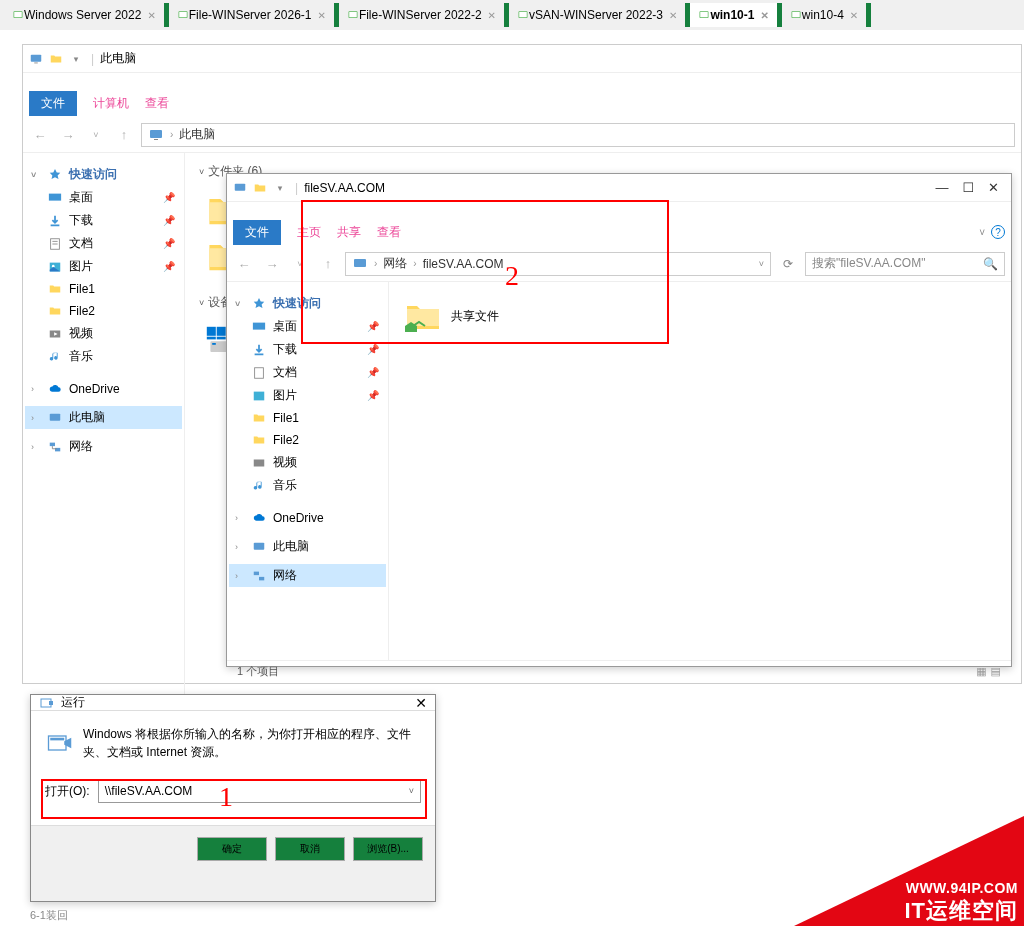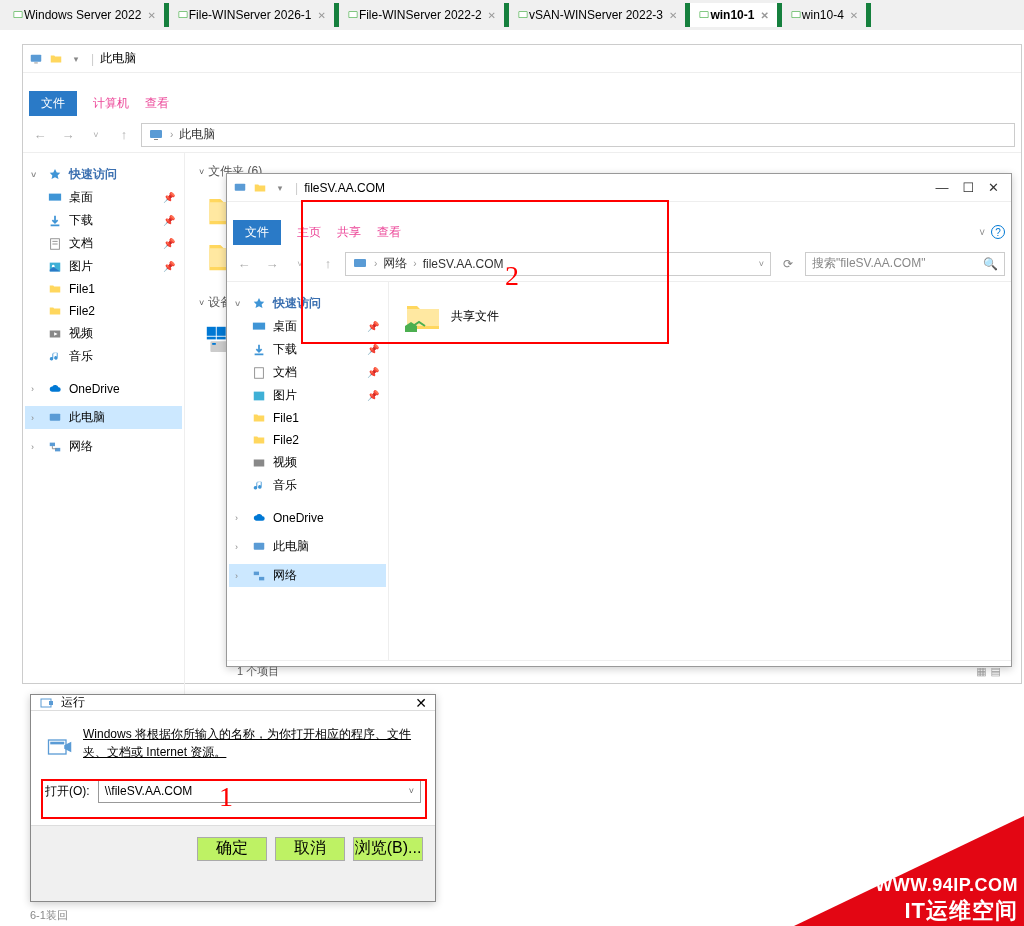--- a/index.html
+++ b/index.html
@@ -50,33 +50,33 @@
   .statusbar .view-icons { margin-left: auto; display: flex; gap: 4px; color: #999; }
   
   .red-box { border: 2px solid red; position: absolute; pointer-events: none; }
   .red-num { font-family: "Times New Roman", serif; color: red; font-size: 28px; }
   
   
   .run-dialog { position: absolute; left: 30px; top: 694px; width: 406px; height: 208px; background: #f0f0f0; border: 1px solid #888; box-shadow: 0 2px 8px rgba(0,0,0,0.2); font-size: 12px; z-index: 20; }
   .run-title { height: 16px; background: #fff; display: flex; align-items: center; padding: 0 8px; gap: 6px; border-bottom: 1px solid #ddd; }
   .run-title .close { margin-left: auto; cursor: pointer; font-size: 14px; }
   .run-body { padding: 14px 14px 6px 14px; background: #fff; }
-  .run-desc { display: flex; gap: 10px; align-items: flex-end; text-decoration: underline; }
+  .run-desc { display: flex; gap: 10px; align-items: center; }
   .run-icon { width: 28px; height: 28px; flex-shrink: 0; }
   .run-input-row { display: flex; align-items: center; gap: 8px; margin-top: 18px; position: relative; }
   .run-combo { flex: 1; height: 24px; border: 1px solid #999; background: #fff; display: flex; align-items: center; padding: 0 6px; gap: 6px; }
   .combo-arrow { margin-left: auto; color: #666; font-size: 9px; }
   .run-buttons { height: 46px; background: #f0f0f0; display: flex; align-items: center; justify-content: flex-end; gap: 8px; padding: 0 12px; border-top: 1px solid #ddd; }
-  .run-btn { min-width: 70px; height: 24px; background: #bef264; border: 1px solid #aaa; font-size: 16px; cursor: pointer; display: inline-flex; align-items: center; justify-content: center; }
+  .run-btn { min-width: 70px; height: 24px; background: #15803d; border: 1px solid #aaa; font-size: 10px; cursor: pointer; display: inline-flex; align-items: center; justify-content: center; }
   
   
   .watermark { position: absolute; bottom: 0; right: 0; width: 240px; height: 120px; z-index: 100; pointer-events: none; }
   .wm-tri { position: absolute; bottom: 0; right: 0; width: 0; height: 0; border-right: 230px solid #e30613; border-top: 110px solid transparent; }
   .wm-text { position: absolute; bottom: 0; right: 6px; color: #fff; text-align: right; font-weight: 700; }
-  .wm-text .ln1 { font-size: 18px; letter-spacing: 0.5px; }
+  .wm-text .ln1 { font-size: 14px; letter-spacing: 0.5px; }
   .wm-text .ln2 { font-size: 22px; letter-spacing: 1px; }
   
   .footer-txt { position: absolute; left: 30px; top: 908px; font-size: 11px; color: #888; }
   
   
   svg { display: block; }
 </style>
 </head>
 <body>
 

